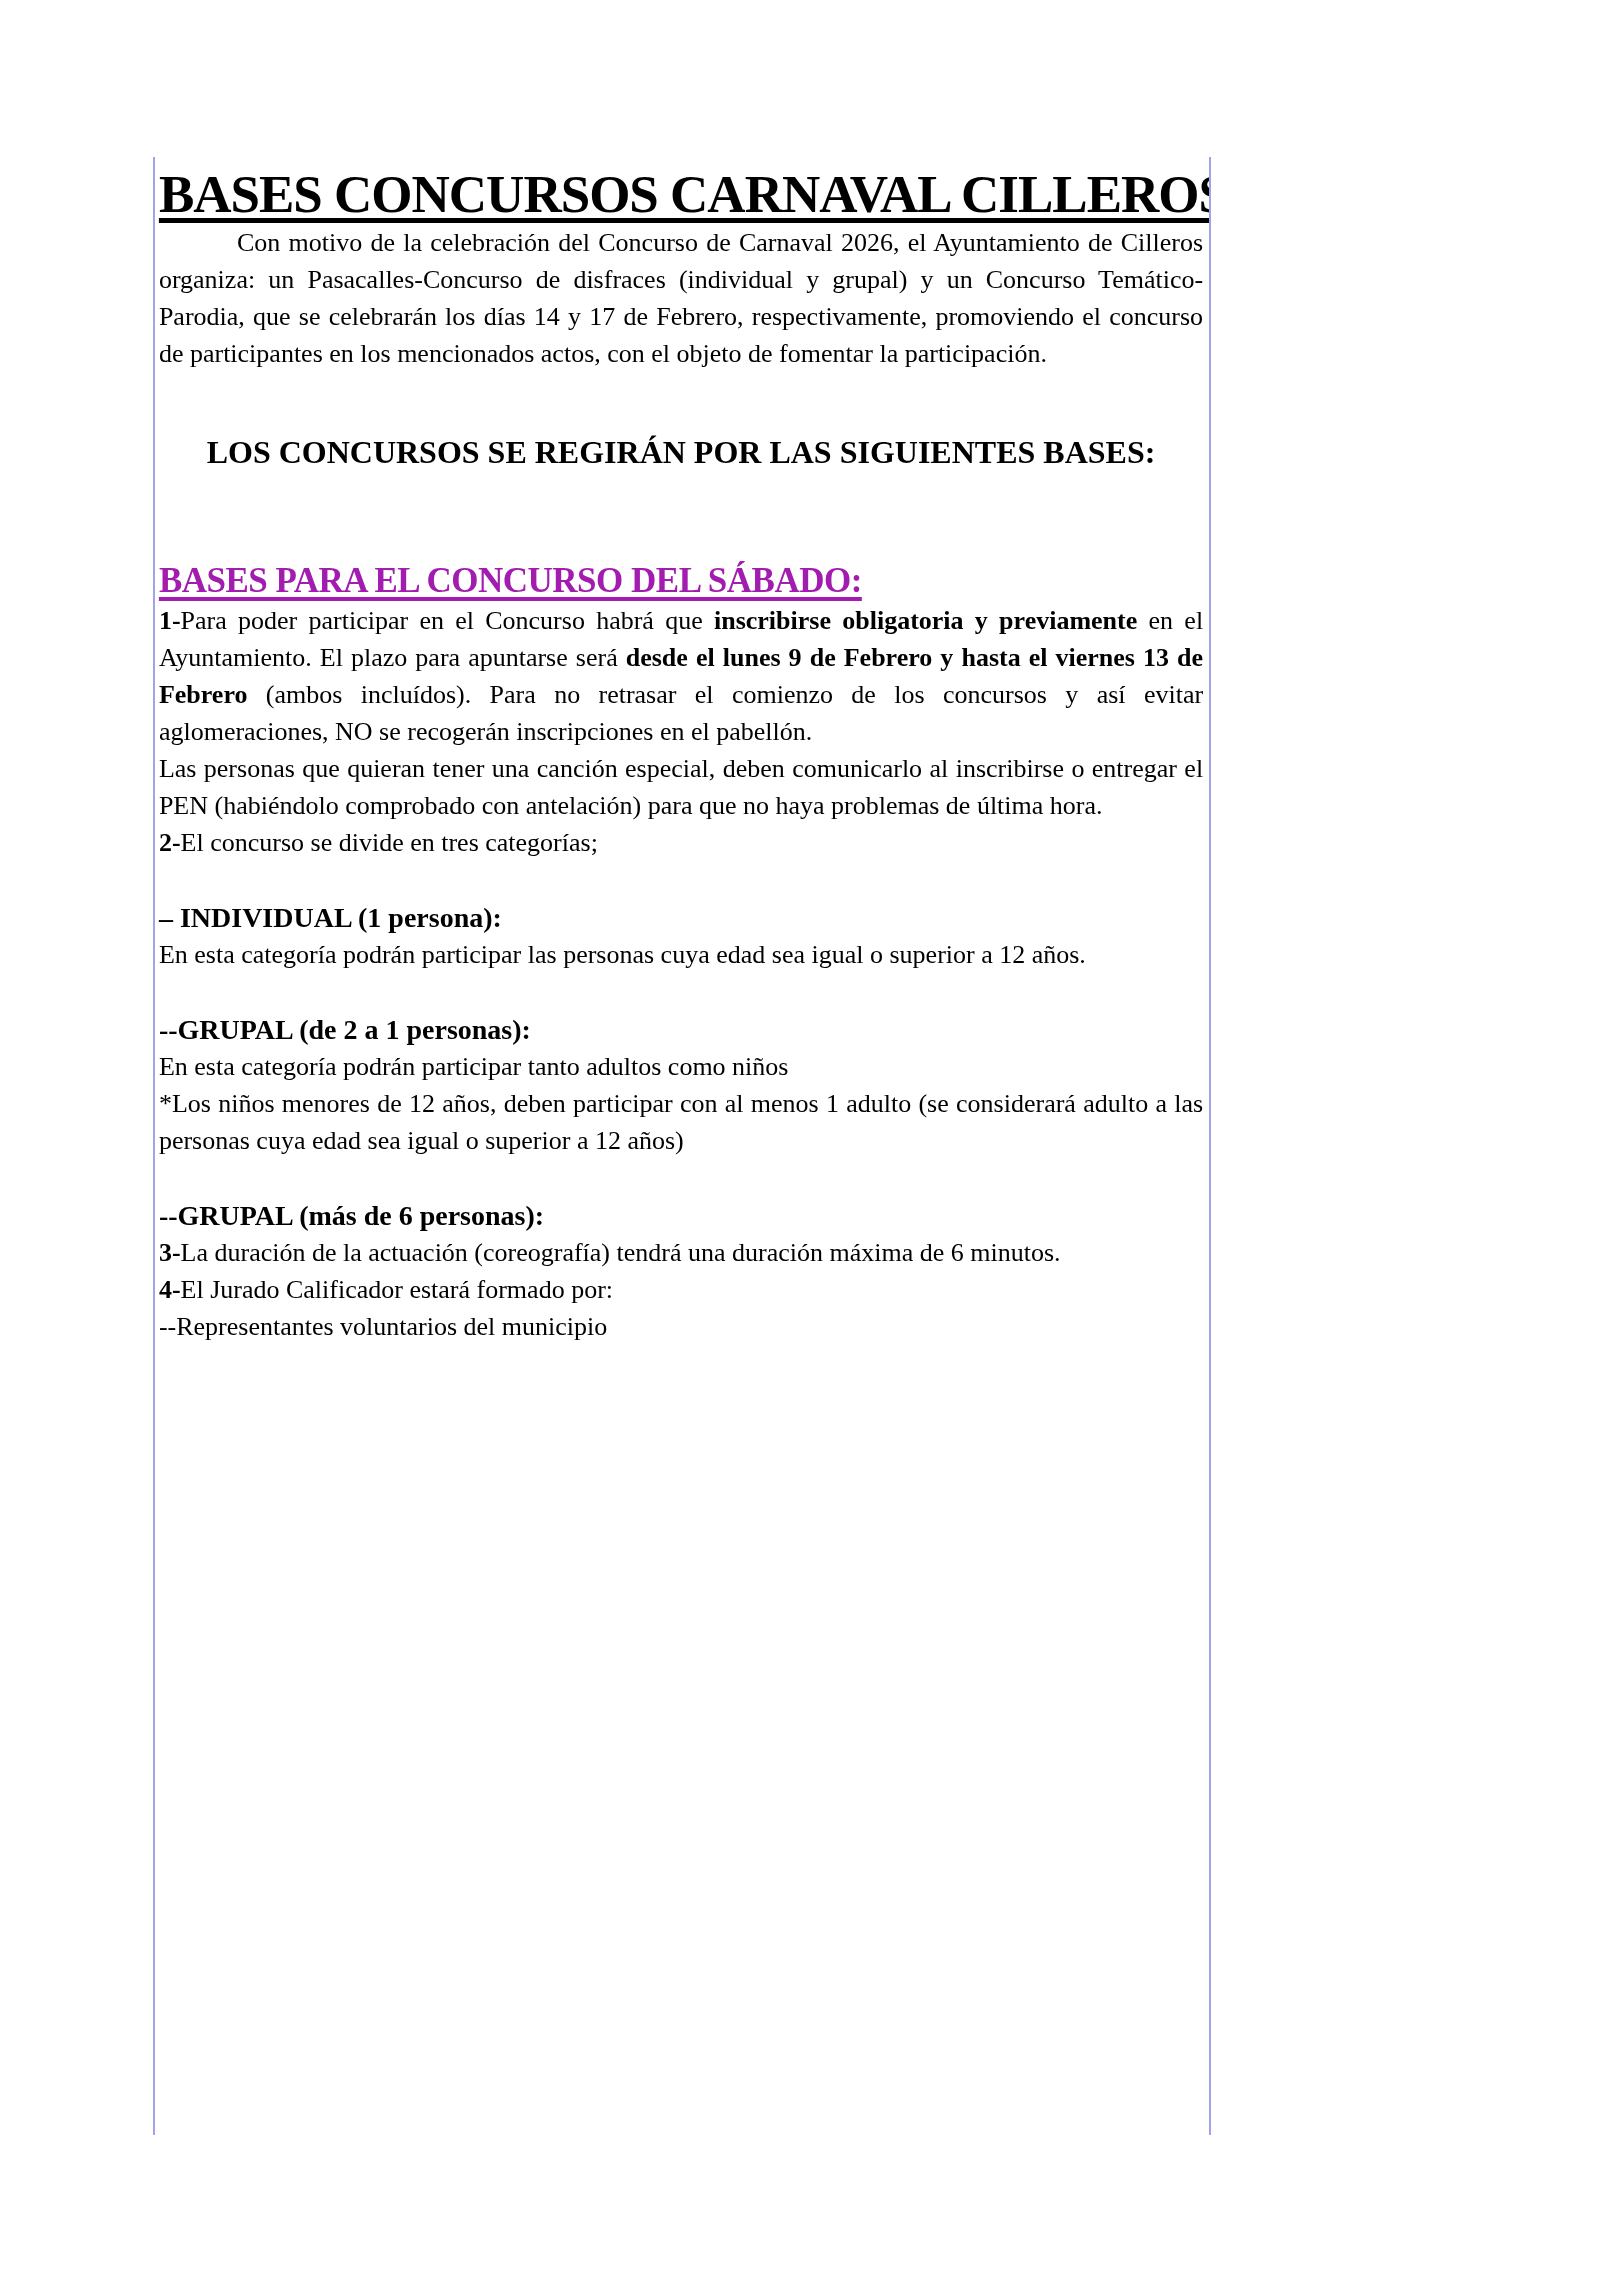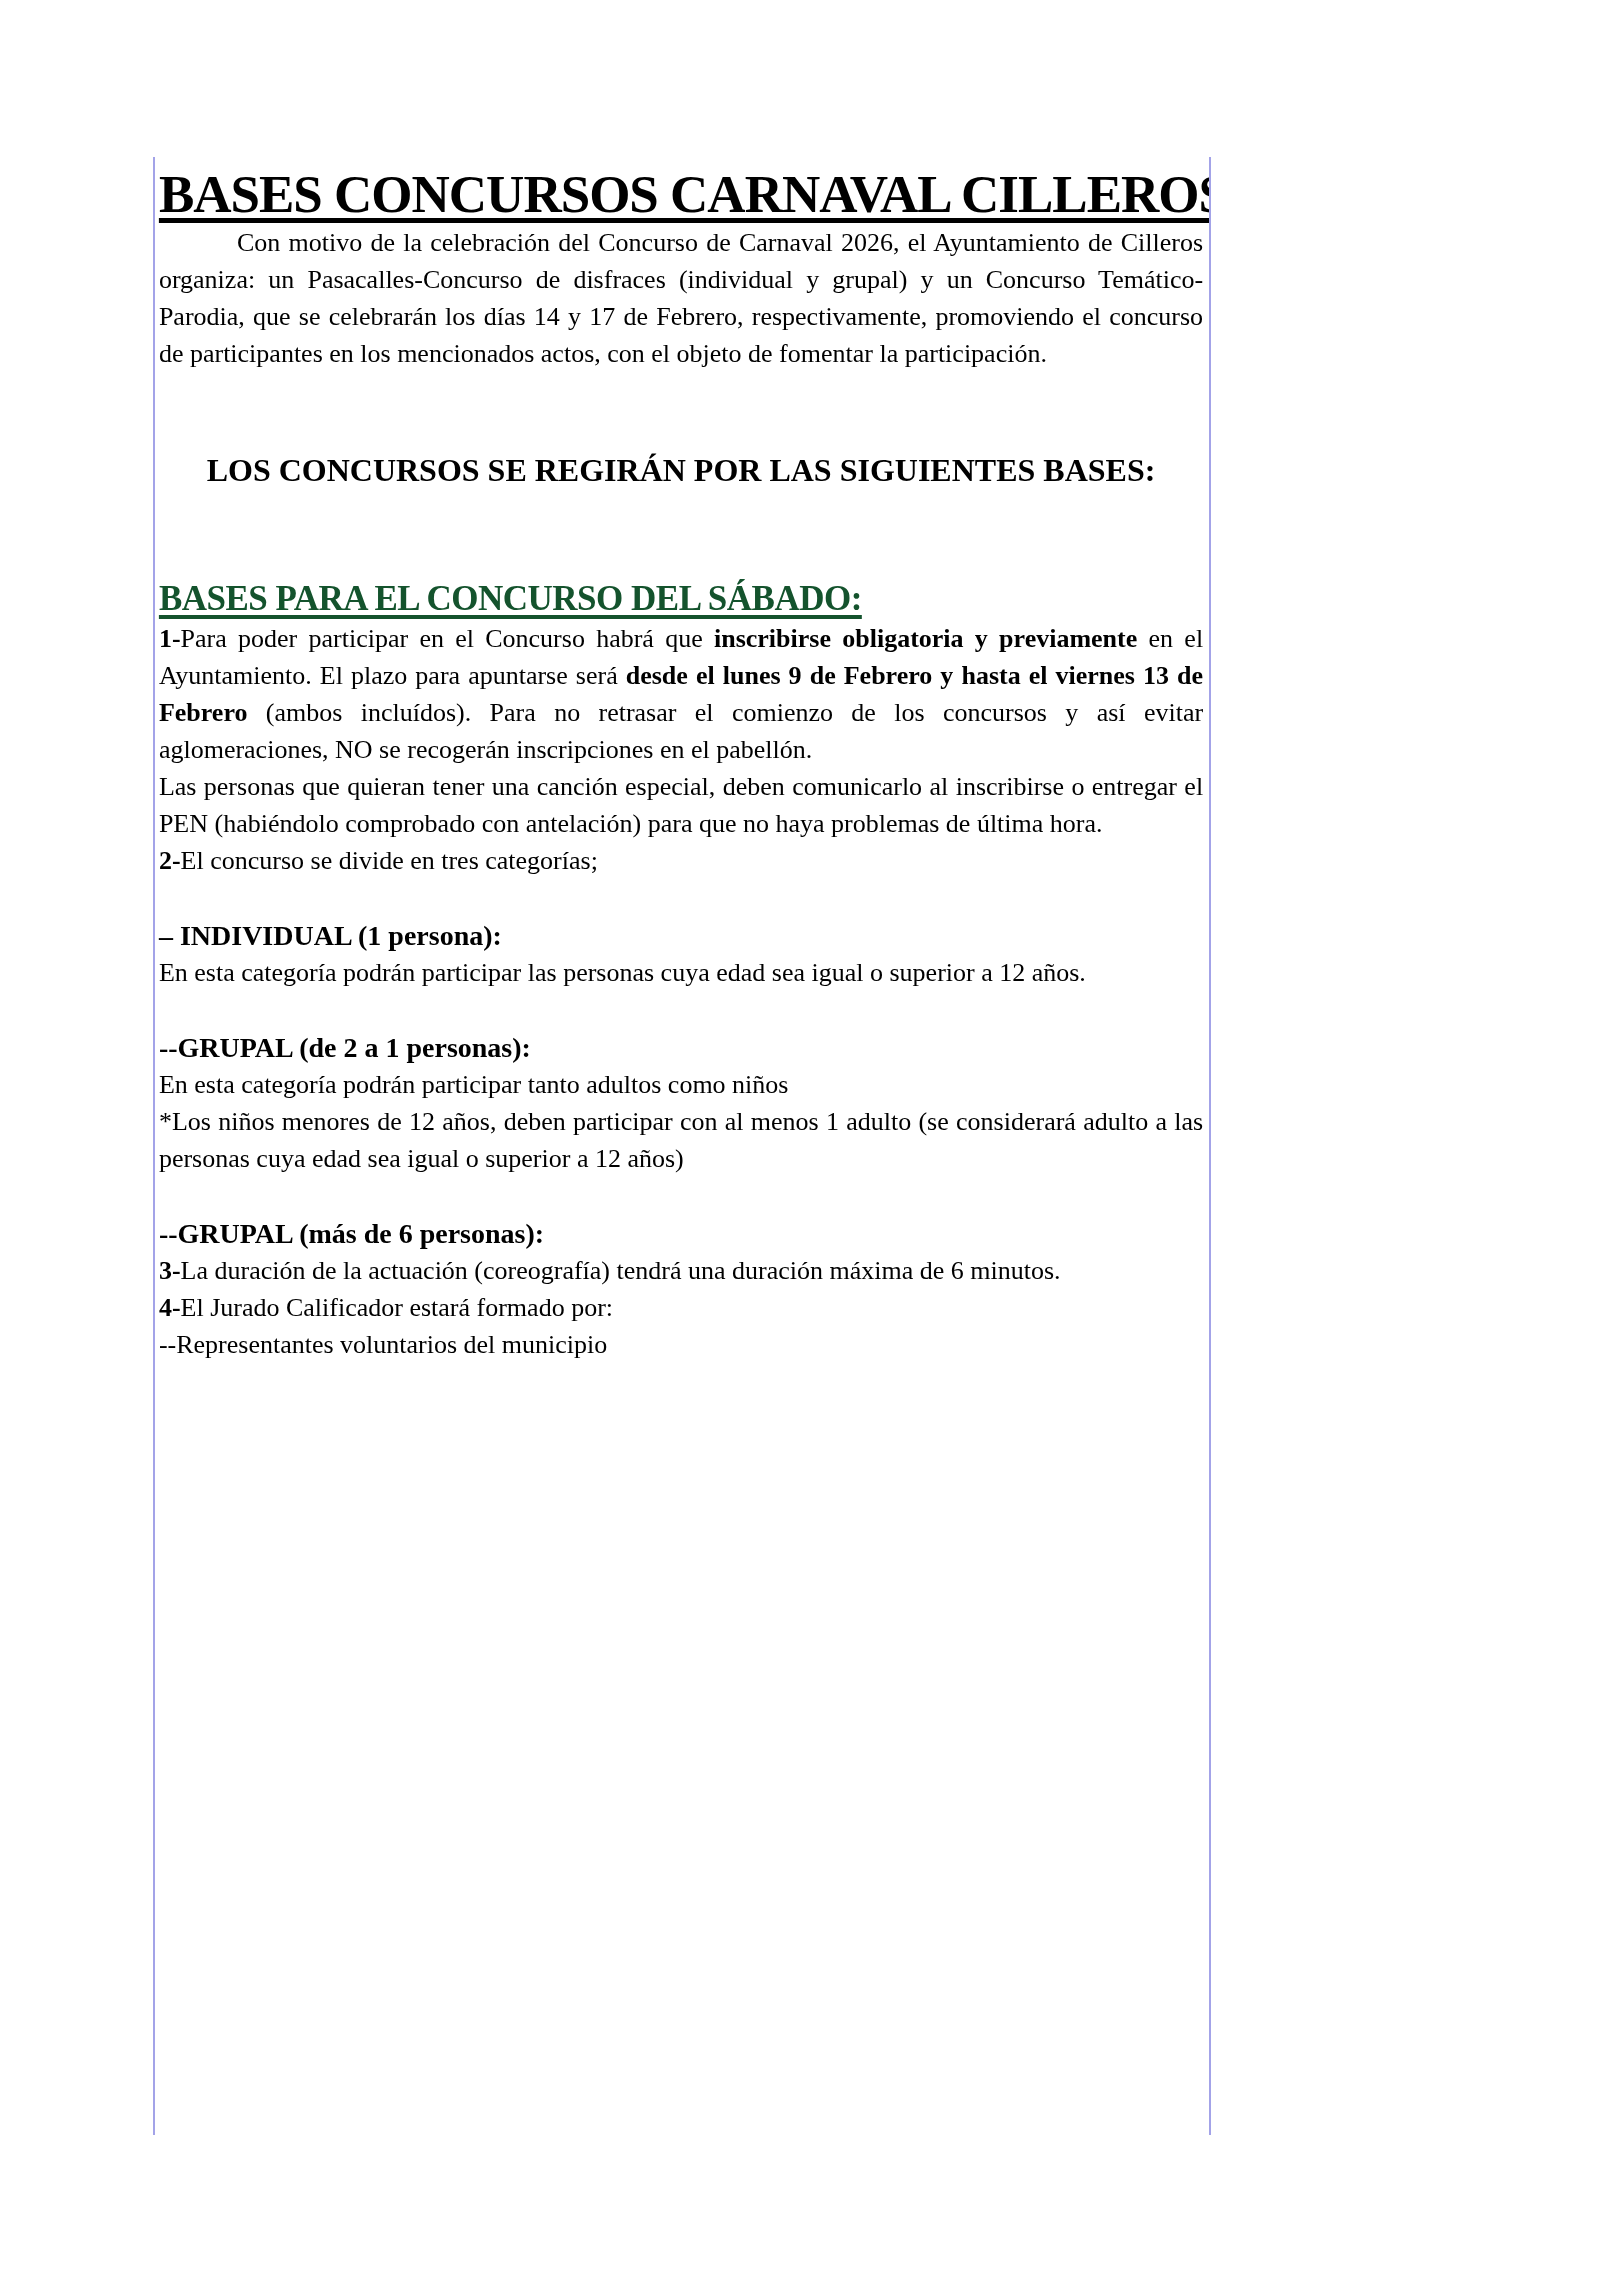--- a/index.html
+++ b/index.html
@@ -41,31 +41,31 @@
     margin: 0;
     font-size: 26px;
     line-height: 37px;
     text-align: justify;
   }
   .intro {
     margin-top: 110px;
     text-indent: 78px;
   }
   .subtitle {
-    margin: 79px 0 0 0;
+    margin: 61px 0 0 0;
     font-size: 32px;
     font-weight: bold;
     text-align: center;
     line-height: 1.2;
   }
   .section-heading {
     margin: 88px 0 0 0;
     font-size: 35px;
     font-weight: bold;
-    color: #14532d;
+    color: #a21caf;
     line-height: 1.2;
     text-decoration: underline;
     text-decoration-thickness: 3.9px;
     text-underline-offset: 4.9px;
     letter-spacing: -0.5px;
   }
   .rule1   { margin-top: 35px; }
   .rule2   { margin-top: 77px; }
   .rule3   { margin-top: 74px; }
   .rule4   { margin-top: 74px; }

